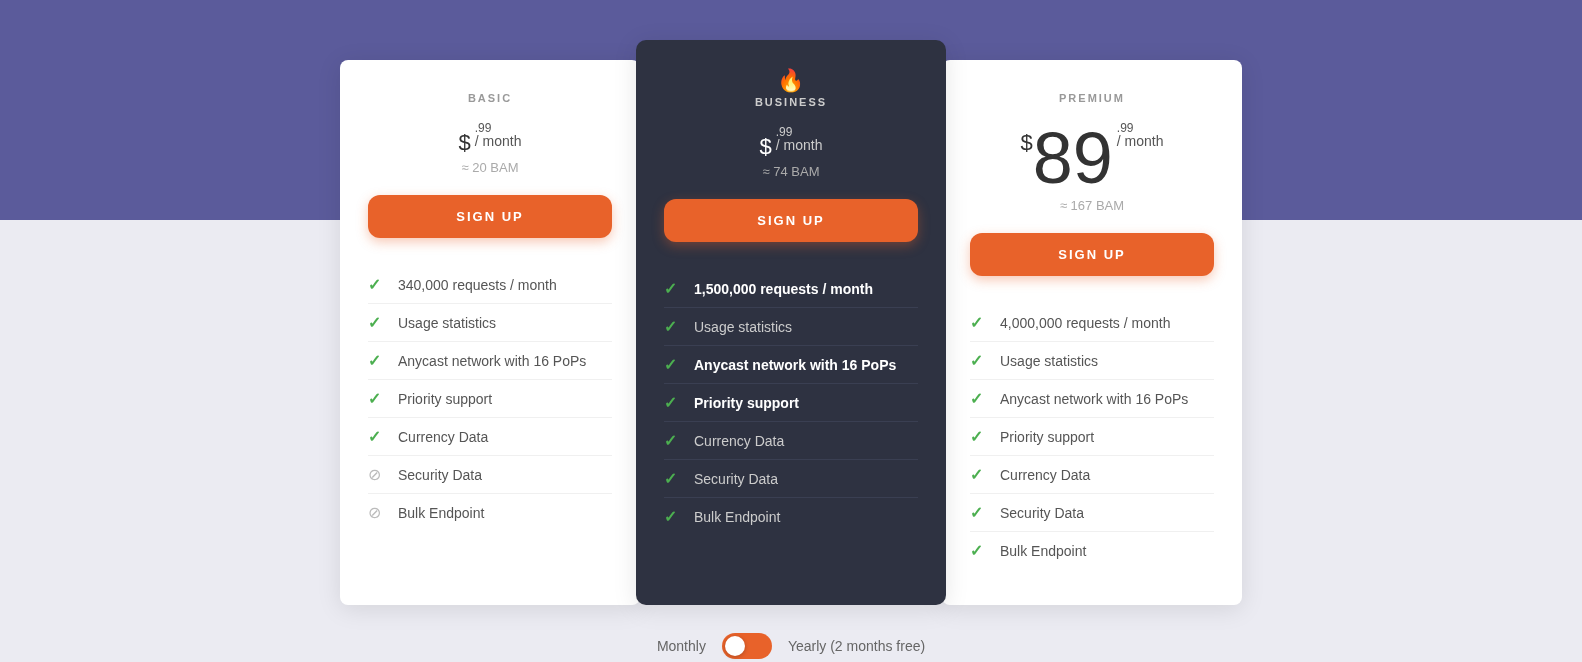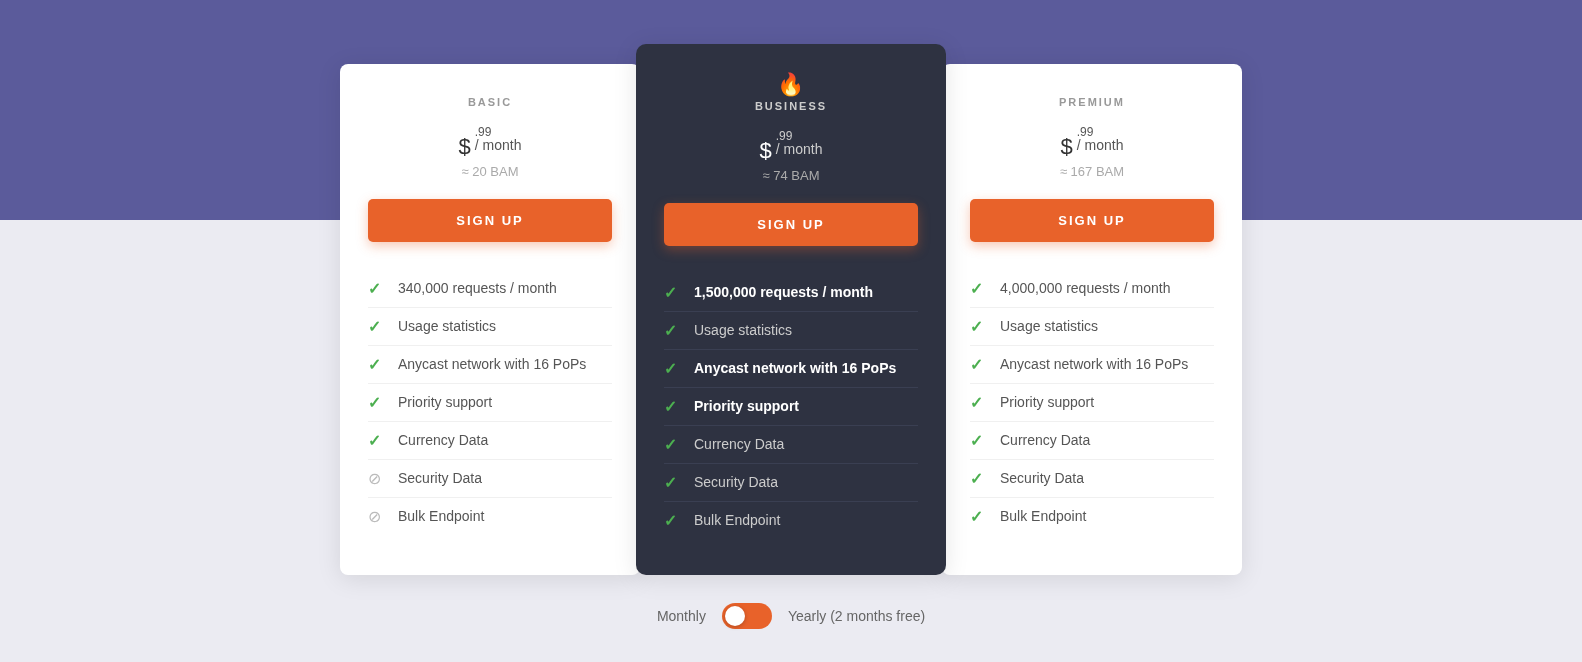--- a/index.html
+++ b/index.html
@@ -171,21 +171,21 @@
     }
 
     .signup-btn {
       display: block;
       width: 100%;
       padding: 14px 0;
       background: #e8622a;
       color: #fff;
       text-align: center;
       border: none;
-      border-radius: 5px;
+      border-radius: 12px;
       font-size: 13px;
       font-weight: 700;
       letter-spacing: 2px;
       text-transform: uppercase;
       cursor: pointer;
       margin-bottom: 28px;
       box-shadow: 0 4px 12px rgba(232,98,42,0.35);
     }
 
     .features-list {
@@ -377,20 +377,21 @@
           <span class="check-icon">✓</span>
           <span>Bulk Endpoint</span>
         </li>
       </ul>
     </div>
 
     <div class="card card-premium">
       <div class="card-title">PREMIUM</div>
       <div class="price-row">
         <span class="price-dollar">$</span>
+        <span class="price-main">89</span>
         <div class="price-right">
           <span class="price-cents">.99</span>
           <span class="price-period">/ month</span>
         </div>
       </div>
       <div class="price-bam">≈ 167 BAM</div>
       <button class="signup-btn">SIGN UP</button>
       <ul class="features-list">
         <li>
           <span class="check-icon">✓</span>

